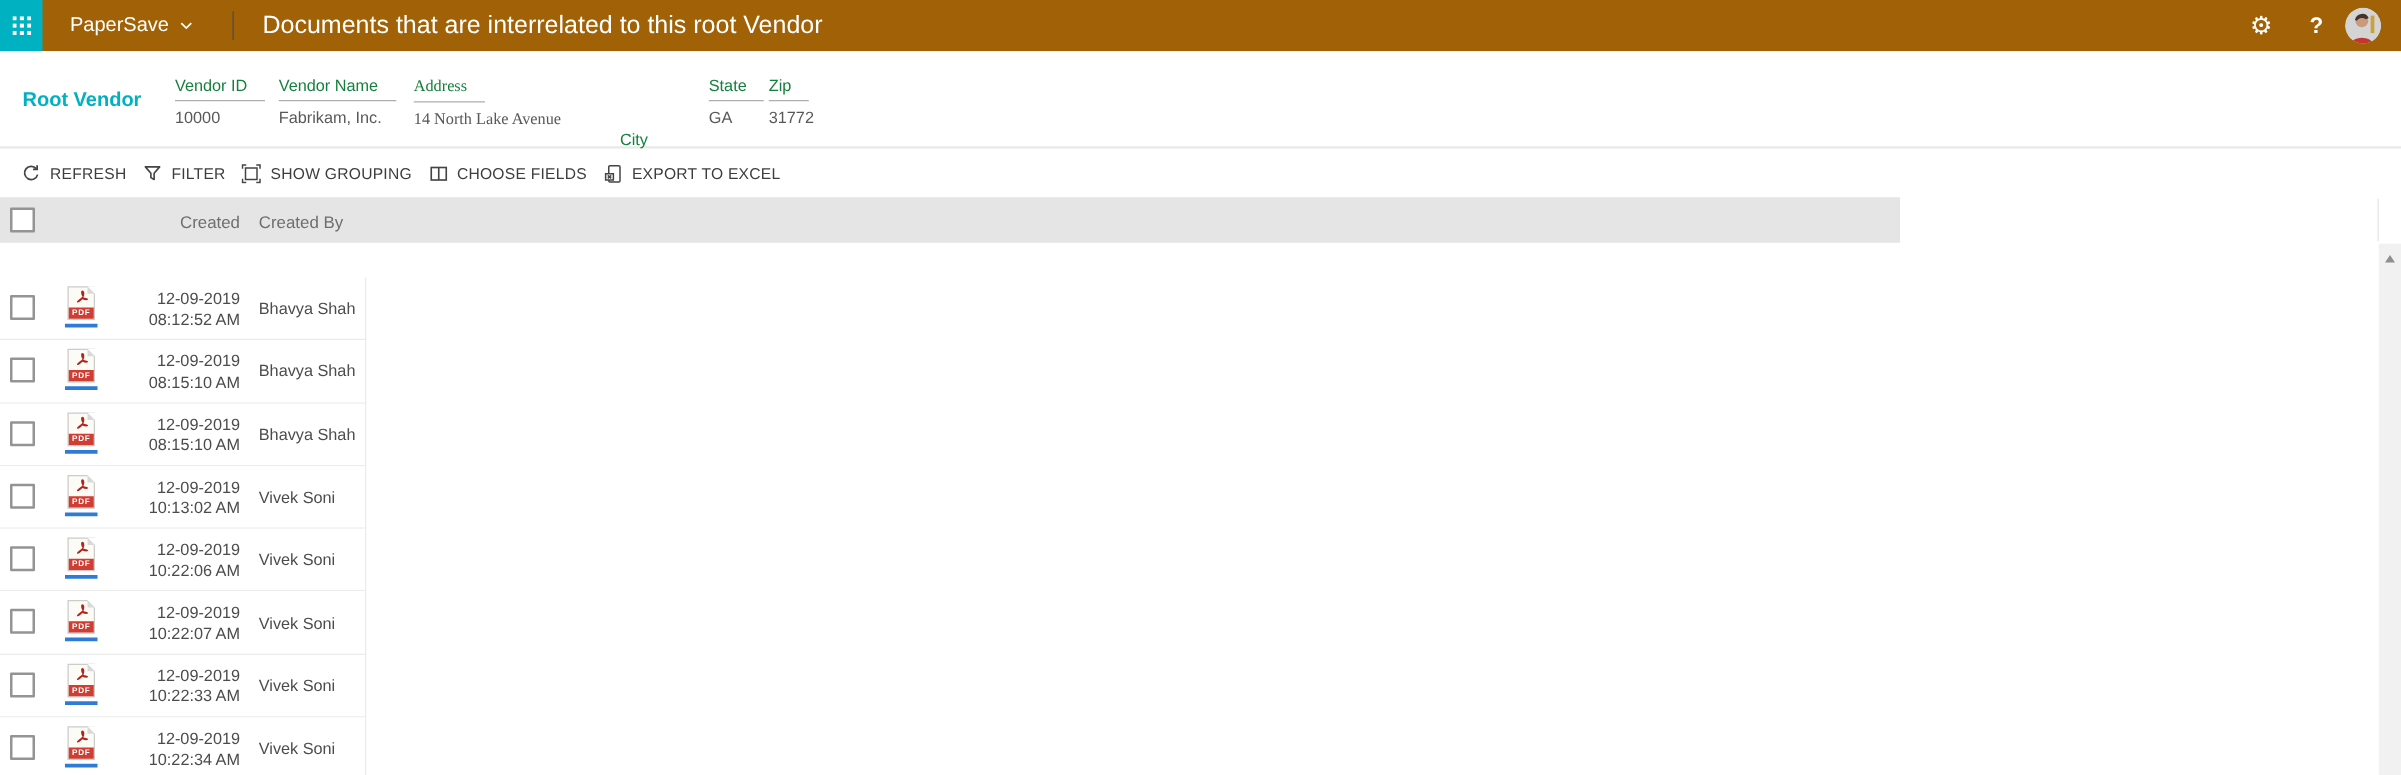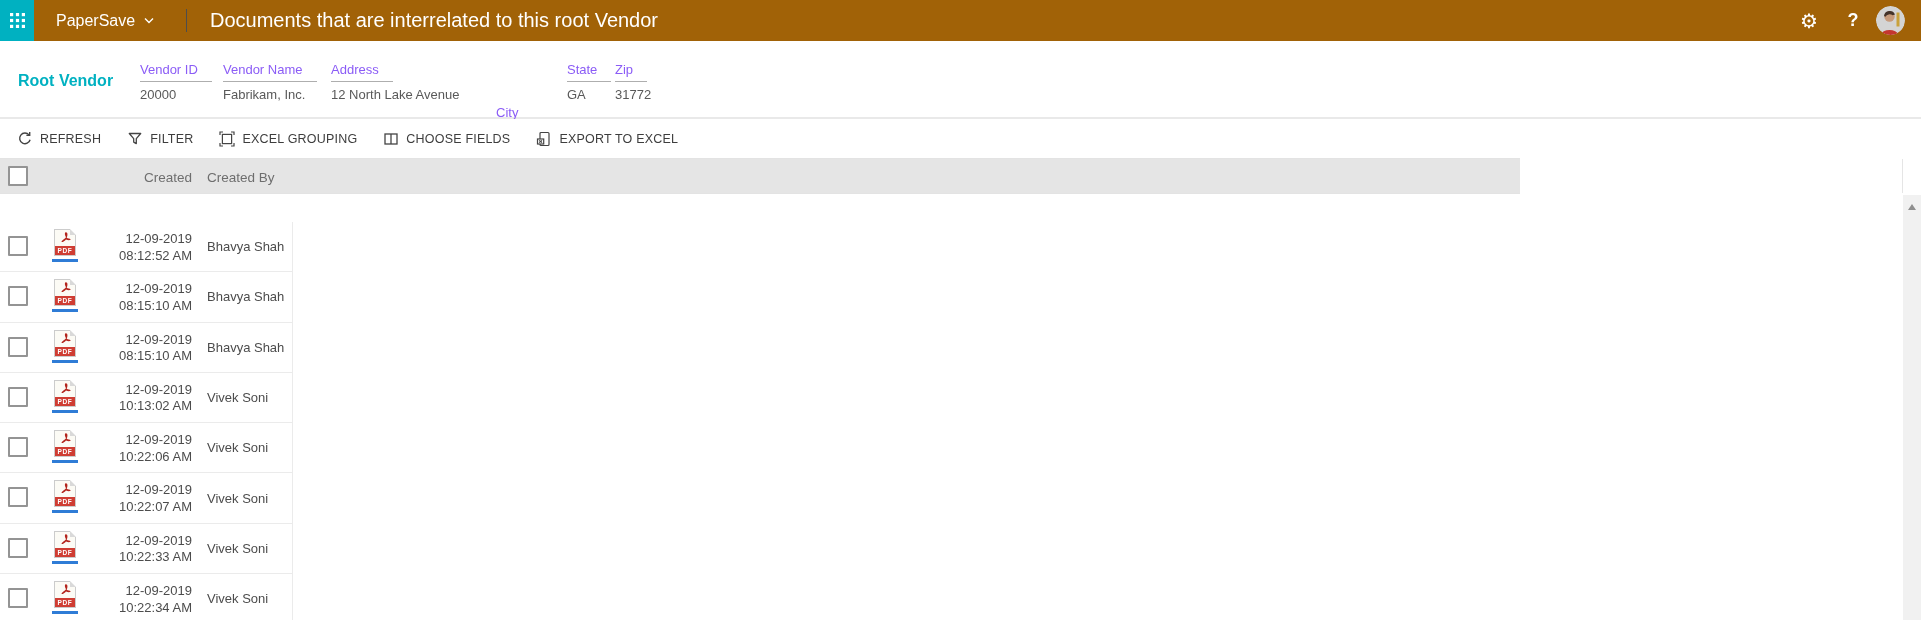--- a/index.html
+++ b/index.html
@@ -36,31 +36,31 @@
   .avatar{position:absolute;left:1876px;top:6px;width:29px;height:29px;border-radius:50%;
     overflow:hidden;cursor:pointer;}
   
   .vendor-card{position:absolute;top:41px;left:0;width:1921px;height:78px;background:#fff;
     border-bottom:2px solid #e9e9e9;}
   .rv-title{position:absolute;left:18px;top:31px;color:var(--accent);font-weight:bold;font-size:16px;}
   .fields{position:absolute;left:140px;top:19px;display:flex;}
   .field{flex:0 0 auto;}
   .field:nth-child(1){width:83px;}
   .field:nth-child(2){width:108px;}
-  .field:nth-child(3){width:165px;}
+  .field:nth-child(3){width:165px;font-family:Liberation Serif, serif;}
   .field:nth-child(4){width:71px;margin-top:43px;}
   .field:nth-child(5){width:48px;}
   .field:nth-child(6){width:75px;}
   .field:nth-child(7){width:130px;}
-  .field-label{display:inline-block;color:#8b5cf6;font-size:13px;padding:0 14px 4px 0;
+  .field-label{display:inline-block;color:#15803d;font-size:13px;padding:0 14px 4px 0;
     border-bottom:1px solid #aeaeae;white-space:nowrap;}
   .field-value{margin-top:5px;color:#595959;font-size:13px;white-space:nowrap;}
   
   .toolbar{position:absolute;top:119px;left:0;width:1921px;height:39px;background:#fff;
-    display:flex;align-items:center;padding-left:17px;column-gap:26px;}
+    display:flex;align-items:center;padding-left:17px;column-gap:13px;}
   .tbtn{display:flex;align-items:center;color:#3d3d3d;font-size:12.5px;letter-spacing:.2px;
     cursor:pointer;white-space:nowrap;}
   .tbtn svg{margin-right:7px;}
   
   .thead{position:absolute;top:158px;left:0;width:1520px;height:36px;
     border-top:1px solid #e3e3e3;border-bottom:1px solid #e3e3e3;background:#e5e5e5;}
   .vline{position:absolute;top:0;bottom:0;width:1px;background:#e5e5e5;}
   .checkbox{width:20px;height:20px;border:2px solid #949494;border-radius:1px;background:#fff;cursor:pointer;}
   .th-check{position:absolute;left:8px;top:7px;}
   .th-created{position:absolute;left:98px;top:0;width:94px;height:36px;display:flex;
@@ -136,31 +136,31 @@
       </g>
     </svg>
   </div>
 </div>
 
 <div class="vendor-card">
   <div class="rv-title">Root Vendor</div>
   <div class="fields" id="vendor-fields">
   <div class="field">
     <span class="field-label">Vendor ID</span>
-    <div class="field-value">20000</div>
+    <div class="field-value">10000</div>
   </div>
 
   <div class="field">
     <span class="field-label">Vendor Name</span>
     <div class="field-value">Fabrikam, Inc.</div>
   </div>
 
   <div class="field">
     <span class="field-label">Address</span>
-    <div class="field-value">12 North Lake Avenue</div>
+    <div class="field-value">14 North Lake Avenue</div>
   </div>
 
   <div class="field">
     <span class="field-label">City</span>
     <div class="field-value">Atlanta</div>
   </div>
 
   <div class="field">
     <span class="field-label">State</span>
     <div class="field-value">GA</div>
@@ -186,21 +186,21 @@
     <svg width="16" height="16" viewBox="0 0 16 16">
       <path d="M2.3 2.5 H13.7 L9.3 7.6 V12.6 L6.7 11.1 V7.6 Z" fill="none" stroke="#444" stroke-width="1.3" stroke-linejoin="round"></path>
     </svg>
     <span>FILTER</span>
   </div>
   <div class="tbtn">
     <svg width="16" height="16" viewBox="0 0 16 16">
       <rect x="3.4" y="3.4" width="9.2" height="9.2" fill="none" stroke="#444" stroke-width="1.2"></rect>
       <path d="M1 4 V1 H4 M12 1 H15 V4 M15 12 V15 H12 M4 15 H1 V12" fill="none" stroke="#444" stroke-width="1.2"></path>
     </svg>
-    <span>EXCEL GROUPING</span>
+    <span>SHOW GROUPING</span>
   </div>
   <div class="tbtn">
     <svg width="16" height="16" viewBox="0 0 16 16">
       <rect x="2" y="3" width="12" height="10" fill="none" stroke="#444" stroke-width="1.3"></rect>
       <line x1="8" y1="3" x2="8" y2="13" stroke="#444" stroke-width="1.3"></line>
     </svg>
     <span>CHOOSE FIELDS</span>
   </div>
   <div class="tbtn">
     <svg width="16" height="16" viewBox="0 0 16 16">

